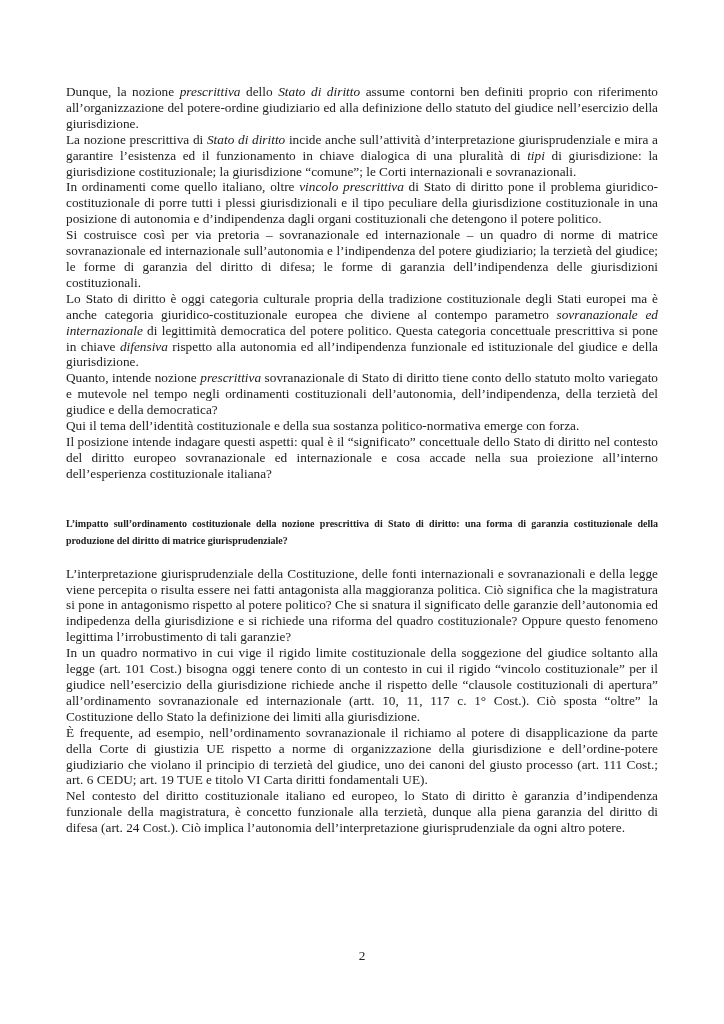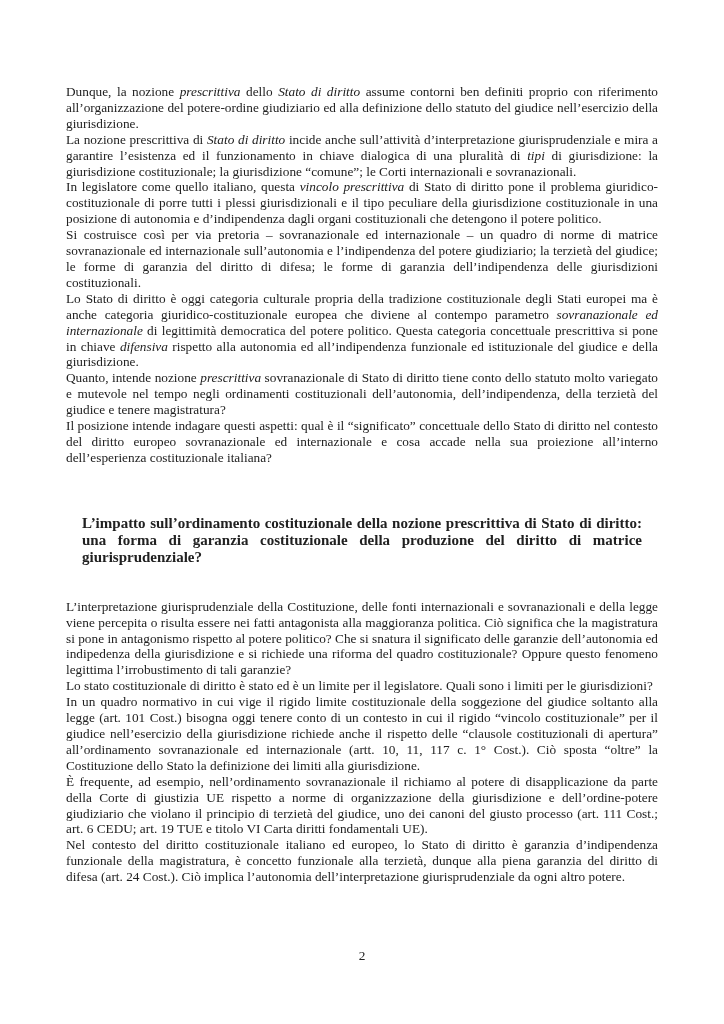--- a/index.html
+++ b/index.html
@@ -32,22 +32,22 @@
   .gap-large { height: 33px; }
   .gap-small { height: 17px; }
   .session-heading {
     margin: 0;
     font-size: 13.3px;
     line-height: 15.9px;
     font-weight: bold;
     text-align: center;
   }
   .session-title {
-    margin: 16px;
-    font-size: 15px;
+    margin: 0;
+    font-size: 10px;
     line-height: 17px;
     font-weight: bold;
     text-align: justify;
     text-justify: inter-word;
   }
   .page-number {
     position: absolute;
     bottom: 60px;
     left: 0;
     right: 0;
@@ -58,36 +58,36 @@
 </style>
 </head>
 <body>
 
 <div class="page">
   <div class="content">
 
     <section>
       <p class="body-par"><span>Dunque, la nozione </span><em>prescrittiva</em><span> dello </span><em>Stato di diritto</em><span> assume contorni ben definiti proprio con riferimento all’organizzazione del potere-ordine giudiziario ed alla definizione dello statuto del giudice nell’esercizio della giurisdizione.</span></p>
       <p class="body-par"><span>La nozione prescrittiva di </span><em>Stato di diritto</em><span> incide anche sull’attività d’interpretazione giurisprudenziale e mira a garantire l’esistenza ed il funzionamento in chiave dialogica di una pluralità di </span><em>tipi</em><span> di giurisdizione: la giurisdizione costituzionale; la giurisdizione “comune”; le Corti internazionali e sovranazionali.</span></p>
-      <p class="body-par"><span>In legislatore come quello italiano, questa </span><em>vincolo prescrittiva</em><span> di Stato di diritto pone il problema giuridico-costituzionale di porre tutti i plessi giurisdizionali e il tipo peculiare della giurisdizione costituzionale in una posizione di autonomia e d’indipendenza dagli organi costituzionali che detengono il potere politico.</span></p>
+      <p class="body-par"><span>In ordinamenti come quello italiano, oltre </span><em>vincolo prescrittiva</em><span> di Stato di diritto pone il problema giuridico-costituzionale di porre tutti i plessi giurisdizionali e il tipo peculiare della giurisdizione costituzionale in una posizione di autonomia e d’indipendenza dagli organi costituzionali che detengono il potere politico.</span></p>
       <p class="body-par"><span>Si costruisce così per via pretoria – sovranazionale ed internazionale – un quadro di norme di matrice sovranazionale ed internazionale sull’autonomia e l’indipendenza del potere giudiziario; la terzietà del giudice; le forme di garanzia del diritto di difesa; le forme di garanzia dell’indipendenza delle giurisdizioni costituzionali.</span></p>
       <p class="body-par"><span>Lo Stato di diritto è oggi categoria culturale propria della tradizione costituzionale degli Stati europei ma è anche categoria giuridico-costituzionale europea che diviene al contempo parametro </span><em>sovranazionale ed internazionale</em><span> di legittimità democratica del potere politico. Questa categoria concettuale prescrittiva si pone in chiave </span><em>difensiva</em><span> rispetto alla autonomia ed all’indipendenza funzionale ed istituzionale del giudice e della giurisdizione.</span></p>
-      <p class="body-par"><span>Quanto, intende nozione </span><em>prescrittiva</em><span> sovranazionale di Stato di diritto tiene conto dello statuto molto variegato e mutevole nel tempo negli ordinamenti costituzionali dell’autonomia, dell’indipendenza, della terzietà del giudice e tenere magistratura?</span></p>
+      <p class="body-par"><span>Quanto, intende nozione </span><em>prescrittiva</em><span> sovranazionale di Stato di diritto tiene conto dello statuto molto variegato e mutevole nel tempo negli ordinamenti costituzionali dell’autonomia, dell’indipendenza, della terzietà del giudice e della democratica?</span></p>
+      <p class="body-par"><span>Qui il tema dell’identità costituzionale e della sua sostanza politico-normativa emerge con forza.</span></p>
       <p class="body-par"><span>Il posizione intende indagare questi aspetti: qual è il “significato” concettuale dello Stato di diritto nel contesto del diritto europeo sovranazionale ed internazionale e cosa accade nella sua proiezione all’interno dell’esperienza costituzionale italiana?</span></p>
     </section>
 
     <div class="gap-large"></div>
 
     <p class="session-title">L’impatto sull’ordinamento costituzionale della nozione prescrittiva di Stato di diritto: una forma di garanzia costituzionale della produzione del diritto di matrice giurisprudenziale?</p>
 
     <div class="gap-small"></div>
 
     <section>
       <p class="body-par">L’interpretazione giurisprudenziale della Costituzione, delle fonti internazionali e sovranazionali e della legge viene percepita o risulta essere nei fatti antagonista alla maggioranza politica. Ciò significa che la magistratura si pone in antagonismo rispetto al potere politico? Che si snatura il significato delle garanzie dell’autonomia ed indipedenza della giurisdizione e si richiede una riforma del quadro costituzionale? Oppure questo fenomeno legittima l’irrobustimento di tali garanzie?</p>
-      <p class="body-par">Lo stato costituzionale di diritto è stato ed è un limite per il legislatore. Quali sono i limiti per le giurisdizioni?</p>
       <p class="body-par">In un quadro normativo in cui vige il rigido limite costituzionale della soggezione del giudice soltanto alla legge (art. 101 Cost.) bisogna oggi tenere conto di un contesto in cui il rigido “vincolo costituzionale” per il giudice nell’esercizio della giurisdizione richiede anche il rispetto delle “clausole costituzionali di apertura” all’ordinamento sovranazionale ed internazionale (artt. 10, 11, 117 c. 1° Cost.). Ciò sposta “oltre” la Costituzione dello Stato la definizione dei limiti alla giurisdizione.</p>
       <p class="body-par">È frequente, ad esempio, nell’ordinamento sovranazionale il richiamo al potere di disapplicazione da parte della Corte di giustizia UE rispetto a norme di organizzazione della giurisdizione e dell’ordine-potere giudiziario che violano il principio di terzietà del giudice, uno dei canoni del giusto processo (art. 111 Cost.; art. 6 CEDU; art. 19 TUE e titolo VI Carta diritti fondamentali UE).</p>
       <p class="body-par">Nel contesto del diritto costituzionale italiano ed europeo, lo Stato di diritto è garanzia d’indipendenza funzionale della magistratura, è concetto funzionale alla terzietà, dunque alla piena garanzia del diritto di difesa (art. 24 Cost.). Ciò implica l’autonomia dell’interpretazione giurisprudenziale da ogni altro potere.</p>
     </section>
 
   </div>
 
   <div class="page-number">2</div>
 </div>
 

